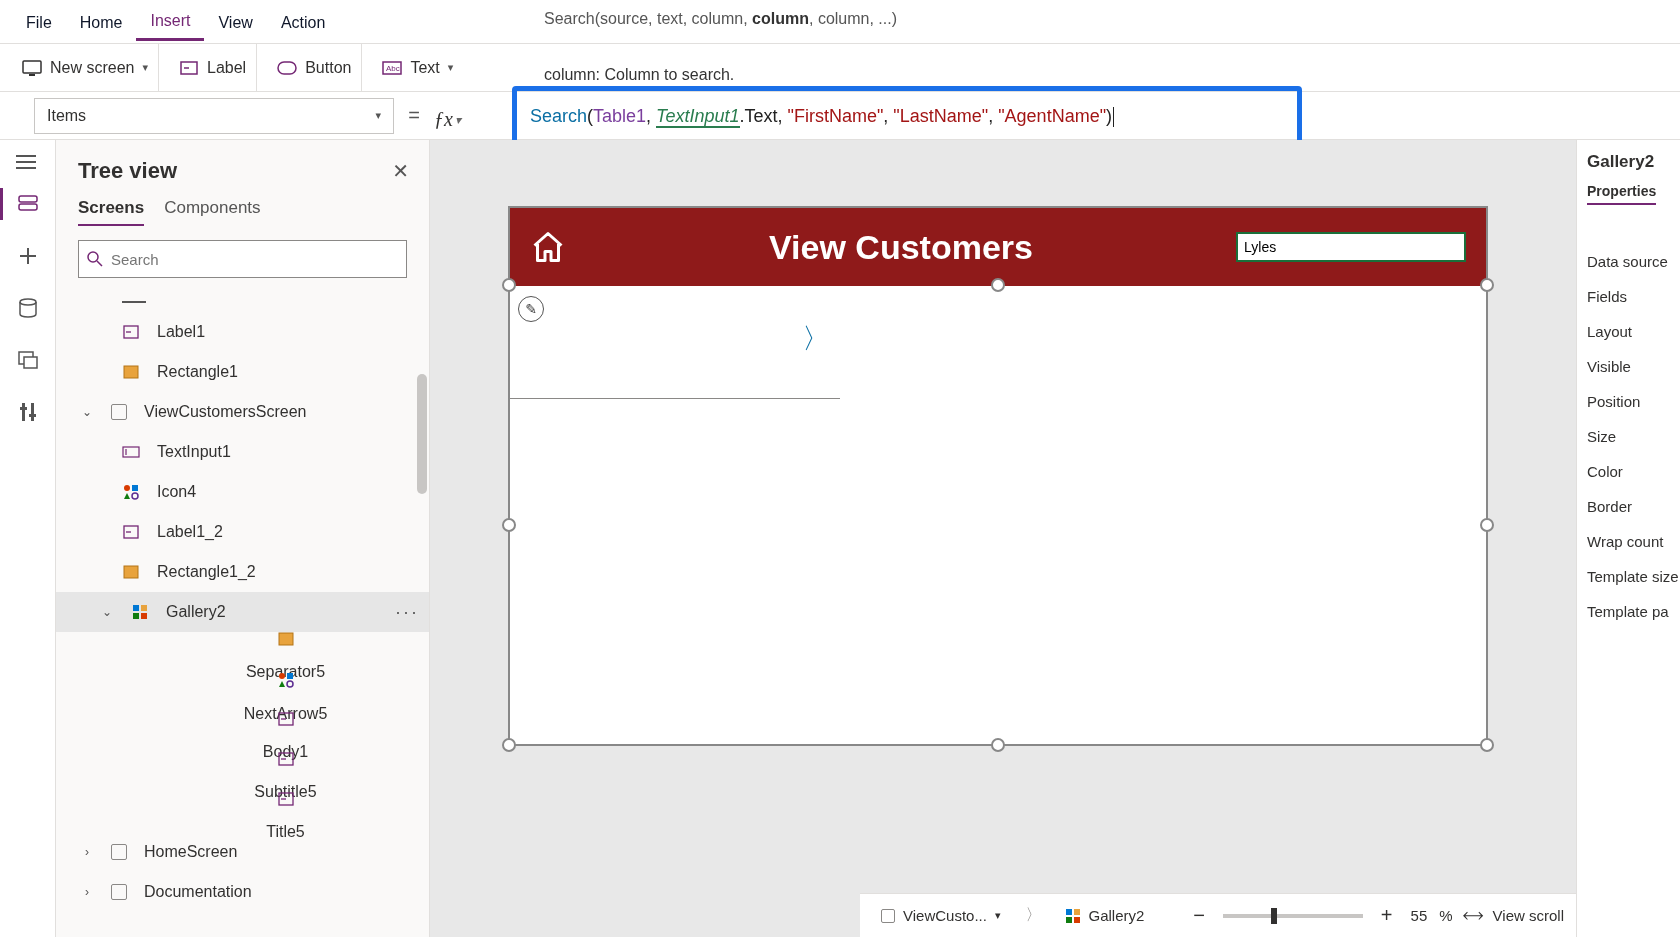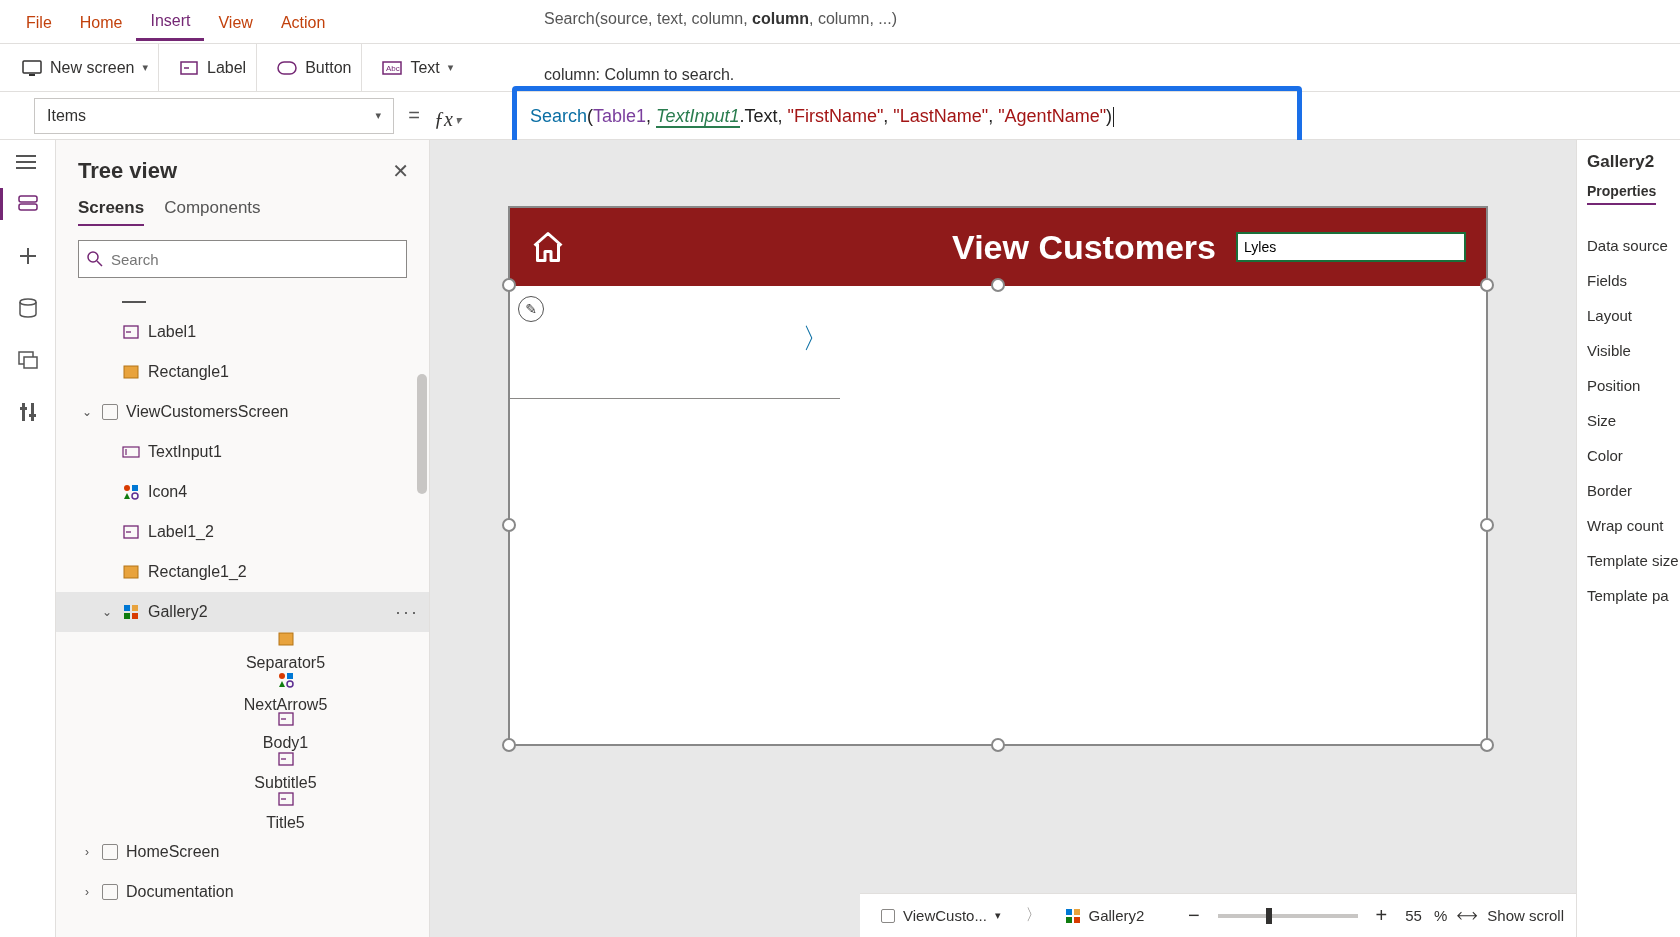--- a/index.html
+++ b/index.html
@@ -1,20 +1,20 @@
 <!DOCTYPE html>
 <html><head>
 <meta charset="utf-8">
 <style>
   * { box-sizing: border-box; margin: 0; padding: 0; font-family: "Segoe UI", Arial, sans-serif; }
   body { width: 1680px; height: 937px; overflow: hidden; background: #fff; color: #323130; position: relative; }
 
   
   .menubar { height: 44px; display: flex; align-items: center; padding: 0 12px; border-bottom: 1px solid #e1dfdd; }
-  .menubar .item { padding: 10px 14px 8px; font-size: 16px; color: #c2410c; cursor: pointer; }
+  .menubar .item { padding: 10px 14px 8px; font-size: 16px; color: #0f172a; cursor: pointer; }
   .menubar .item.active { color: #742774; border-bottom: 3px solid #742774; font-weight:400; }
 
   
   .hintbar { position: absolute; left: 544px; top: 10px; font-size: 16px; color: #555; }
   .hintbar .bold { font-weight: 700; color:#333; }
 
   
   .ribbon { height: 48px; display: flex; align-items: center; padding: 0 12px; border-bottom: 1px solid #e1dfdd; gap: 10px; }
   .ribbon .grp { display: flex; align-items: center; padding: 0 10px; height: 100%; border-right: 1px solid #e1dfdd; gap: 8px; }
   .ribbon .grp:last-child { border-right: none; }
@@ -59,48 +59,48 @@
   .treehead h2 { font-size:22px; font-weight:600; }
   .treeclose { font-size:20px; color:#555; cursor:pointer; }
   .treetabs { display:flex; gap:20px; padding: 6px 22px 0; border-bottom:0; }
   .treetabs .tab { font-size:17px; padding-bottom:6px; cursor:pointer; color:#555; }
   .treetabs .tab.active { color:#323130; border-bottom:2px solid #742774; font-weight:600;}
   .searchwrap { padding: 14px 22px; }
   .searchbox { width:100%; height:38px; border:1px solid #8a8886; display:flex; align-items:center; padding:0 8px; gap:8px; background:#fff;}
   .searchbox input { border:none; outline:none; flex:1; font-size:15px; }
 
   .treelist { flex:1; overflow:auto; padding-bottom:10px; position:relative; }
-  .tnode { display:flex; align-items:center; height:40px; font-size:16px; gap:8px; padding-right:10px; cursor:pointer; }
+  .tnode { display:flex; align-items:center; height:40px; font-size:16px; gap:17px; padding-right:10px; cursor:pointer; }
   .tnode.selected { background:#e6e6e6; }
   .tnode .chev { width:14px; display:inline-flex; justify-content:center; color:#555; font-size:12px;}
   .tnode .ticon { width:18px; height:18px; display:inline-flex; align-items:center; justify-content:center; }
   .tnode .iconbox { width:16px; height:16px; border:1.5px solid #8a8886; border-radius:2px; }
   .tnode .more { margin-left:auto; color:#555; letter-spacing:2px; font-size:18px; }
   .ind1{padding-left:24px;} .ind2{padding-left:44px;} .ind3{padding-left:66px;} .ind4{padding-left:96px;flex-direction:column;}
   .scrollthumb { position:absolute; right:2px; top:82px; width:10px; height:120px; background:#c8c6c4; border-radius:5px;}
 
   .canvas { flex:1; background:#e8e8e8; position:relative; overflow:hidden; }
   .appframe { position:absolute; left:78px; top:66px; width:980px; height:540px; background:#fff; border:2px solid #888; }
   .appheader { height:78px; background:#8f1a1a; display:flex; align-items:center; padding:0 20px; gap:20px; }
-  .apptitle { flex:1; text-align:right; color:#fff; font-size:34px; font-weight:700; }
+  .apptitle { flex:1; text-align:center; color:#fff; font-size:34px; font-weight:700; }
   .homebtn { color:#fff; cursor:pointer; }
   .appsearch { width:230px; height:30px; background:#fff; border:2px solid #1a6f3a; padding:2px 6px; font-size:14px; }
   .gallerybody { position:relative; height:calc(100% - 78px); }
   .editcircle { position:absolute; left:8px; top:10px; width:26px; height:26px; border:1.5px solid #555; border-radius:50%; display:flex; align-items:center; justify-content:center; font-size:14px; color:#333; cursor:pointer; background:#fff;}
   .rowarrow { position:absolute; left:292px; top:34px; color:#0b6fa4; font-size:28px; }
   .rowline { position:absolute; left:0; top:112px; width:330px; border-top:1px solid #8a8886; }
 
   .selhandle { position:absolute; width:14px; height:14px; background:#fff; border:2px solid #888; border-radius:50%; }
   .sh-tl{left:-8px; top:70px;} .sh-tc{left:50%; top:70px; transform:translateX(-50%);} .sh-tr{right:-8px; top:70px;}
   .sh-ml{left:-8px; top:310px;} .sh-mr{right:-8px; top:310px;}
   .sh-bl{left:-8px; bottom:-8px;} .sh-bc{left:50%; bottom:-8px; transform:translateX(-50%);} .sh-br{right:-8px; bottom:-8px;}
 
   .rightpanel { width:104px; border-left:1px solid #e1dfdd; background:#fff; padding:12px 10px; overflow:hidden; position:relative;}
   .rightpanel h3 { font-size:17px; font-weight:600; margin-bottom:10px; white-space:nowrap;}
-  .rptabs { font-size:14px; font-weight:600; color:#323130; border-bottom:2px solid #742774; padding-bottom:4px; margin-bottom:14px; display:inline-block;}
+  .rptabs { font-size:14px; font-weight:600; color:#323130; border-bottom:2px solid #742774; padding-bottom:4px; margin-bottom:30px; display:inline-block;}
   .rprow { font-size:15px; color:#323130; margin:18px 0; white-space:nowrap; }
 
   
   .statusbar { position:absolute; left:430px; right:0; bottom:0; height:44px; border-top:1px solid #e1dfdd; display:flex; align-items:center; background:#fff; padding:0 12px; gap:16px; }
   .crumb { display:flex; align-items:center; gap:8px; border:1px solid transparent; padding:4px 8px; cursor:pointer; font-size:15px;}
   .crumb .iconbox { width:14px; height:14px; border:1.5px solid #8a8886; border-radius:2px; }
   .crumbsep { color:#8a8886; }
   .zoom { margin-left:auto; display:flex; align-items:center; gap:12px; font-size:15px; color:#323130; }
   .zoomtrack { width:140px; height:4px; background:#c8c6c4; position:relative; }
   .zoomthumb { position:absolute; left:48px; top:-6px; width:6px; height:16px; background:#323130; }
@@ -444,21 +444,21 @@
       </div>
       <div class="zoom">
         <span class="zoombtn">−</span>
         <div class="zoomtrack">
             <div class="zoomthumb"></div>
           </div>
         <span class="zoombtn">+</span>
         <span>55</span>
         <span>%</span>
         <span class="expand">⤢</span>
-        <span style="white-space:nowrap;">Show scroll</span>
+        <span style="white-space:nowrap;">View scroll</span>
       </div>
     </div>
   </div>
 
   <div class="rightpanel">
     <h3>Gallery2</h3>
     <div class="rptabs">Properties</div>
     <div class="rprow">Data source</div>
     <div class="rprow">Fields</div>
     <div class="rprow">Layout</div>

